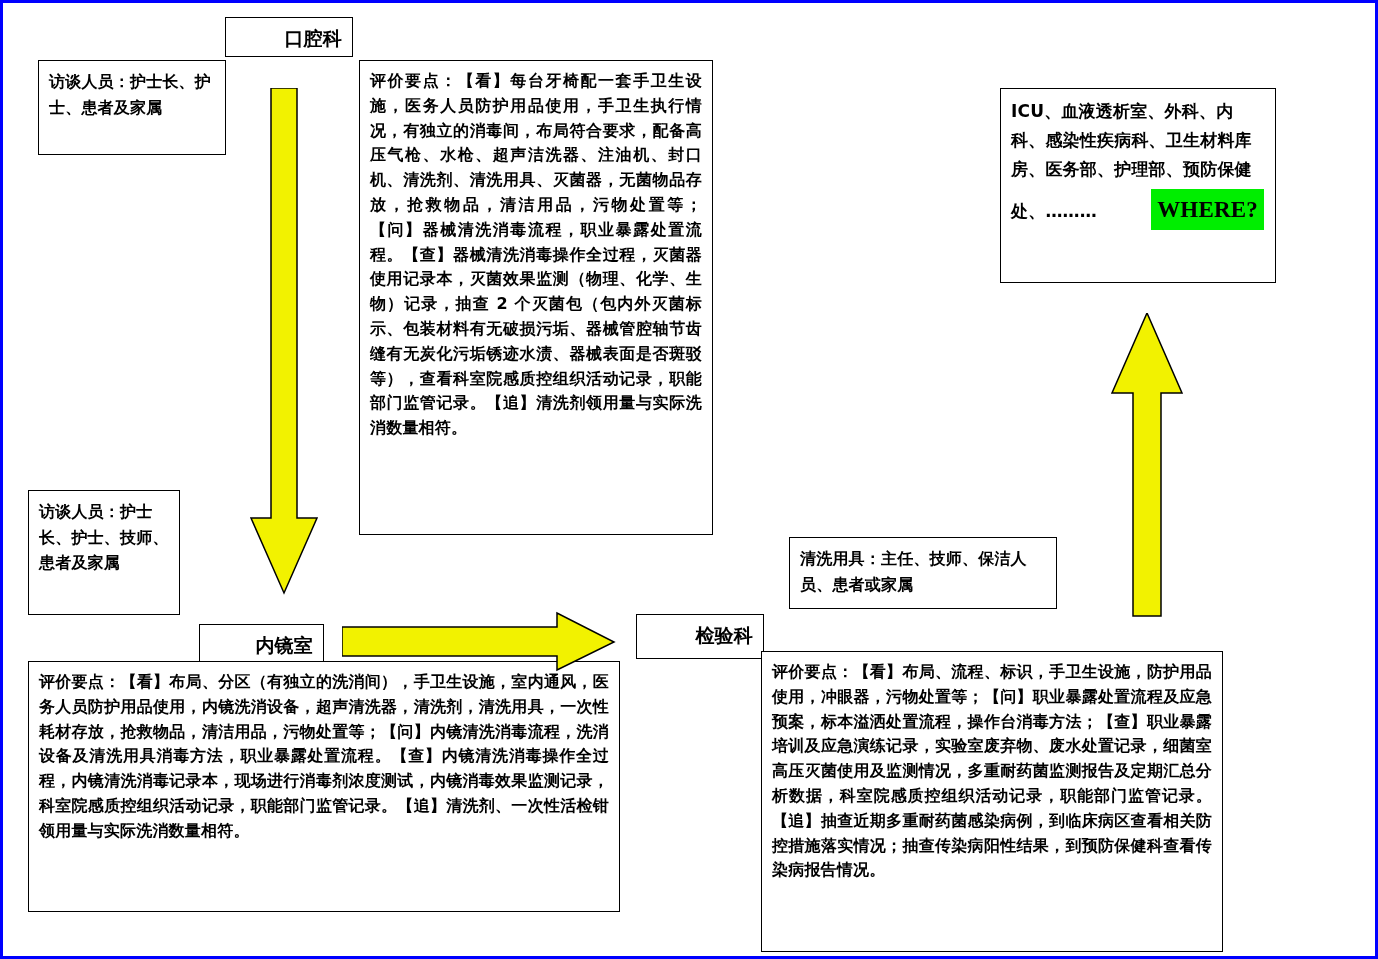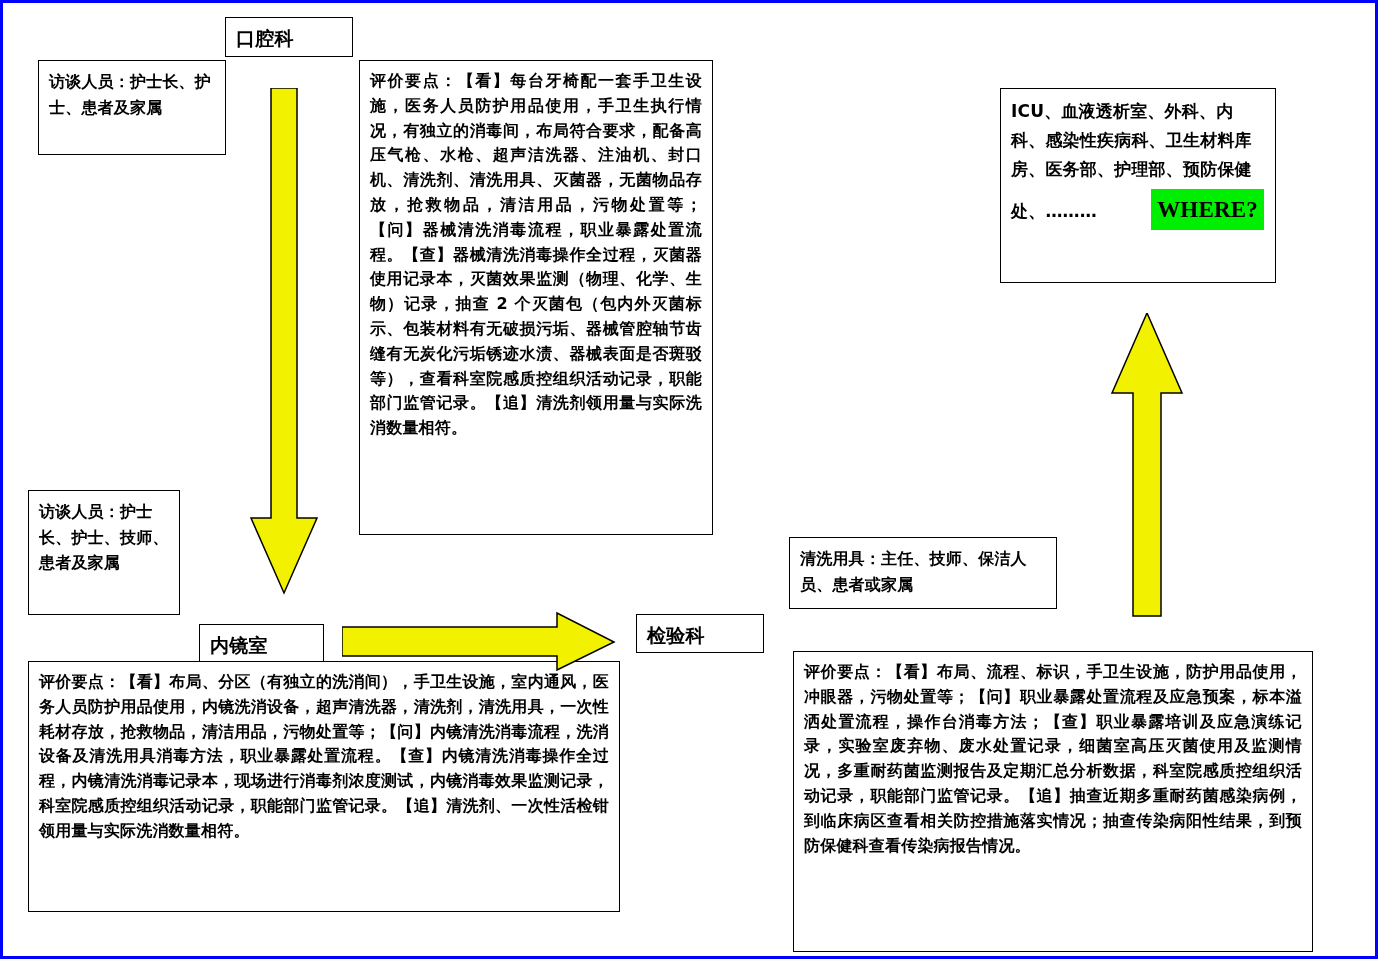--- a/index.html
+++ b/index.html
@@ -27,21 +27,21 @@
     padding: 8px 10px;
     font-size: 16px;
     line-height: 1.55;
     color: #000000;
     letter-spacing: 0.2px;
     font-weight: bold;
   }
   .title-box .inner {
     font-size: 19px;
     font-weight: bold;
-    text-align: left;
+    text-align: right;
     padding: 6px 10px;
   }
   .para {
     font-size: 15.5px;
     line-height: 1.62;
     font-weight: bold;
     text-align: justify;
   }
   .interview .inner {
     font-size: 16px;
@@ -101,25 +101,25 @@
   </div>
 
   <div class="box" style="left:25px; top:658px; width:592px; height:251px;">
     <div class="inner para">评价要点：【看】布局、分区（有独立的洗消间），手卫生设施，室内通风，医务人员防护用品使用，内镜洗消设备，超声清洗器，清洗剂，清洗用具，一次性耗材存放，抢救物品，清洁用品，污物处置等；【问】内镜清洗消毒流程，洗消设备及清洗用具消毒方法，职业暴露处置流程。【查】内镜清洗消毒操作全过程，内镜清洗消毒记录本，现场进行消毒剂浓度测试，内镜消毒效果监测记录，科室院感质控组织活动记录，职能部门监管记录。【追】清洗剂、一次性活检钳领用量与实际洗消数量相符。</div>
   </div>
 
   <div class="box interview" style="left:786px; top:534px; width:268px; height:72px;">
     <div class="inner">清洗用具：主任、技师、保洁人员、患者或家属</div>
   </div>
 
-  <div class="box title-box" style="left:633px; top:611px; width:128px; height:39px;">
+  <div class="box title-box" style="left:633px; top:611px; width:128px; height:45px;">
     <div class="inner">检验科</div>
   </div>
 
-  <div class="box" style="left:790px; top:648px; width:520px; height:301px;">
+  <div class="box" style="left:758px; top:648px; width:462px; height:301px;">
     <div class="inner para">评价要点：【看】布局、流程、标识，手卫生设施，防护用品使用，冲眼器，污物处置等；【问】职业暴露处置流程及应急预案，标本溢洒处置流程，操作台消毒方法；【查】职业暴露培训及应急演练记录，实验室废弃物、废水处置记录，细菌室高压灭菌使用及监测情况，多重耐药菌监测报告及定期汇总分析数据，科室院感质控组织活动记录，职能部门监管记录。【追】抽查近期多重耐药菌感染病例，到临床病区查看相关防控措施落实情况；抽查传染病阳性结果，到预防保健科查看传染病报告情况。</div>
   </div>
 
   <div class="arrow" style="left:245px; top:85px; width:72px; height:510px;">
     <svg width="72" height="510" viewBox="0 0 72 510">
       <polygon points="23,0 49,0 49,430 69,430 36,505 3,430 23,430" fill="#f2f200" stroke="#000000" stroke-width="1.5"></polygon>
     </svg>
   </div>
 
   <div class="arrow" style="left:339px; top:608px; width:275px; height:62px;">

